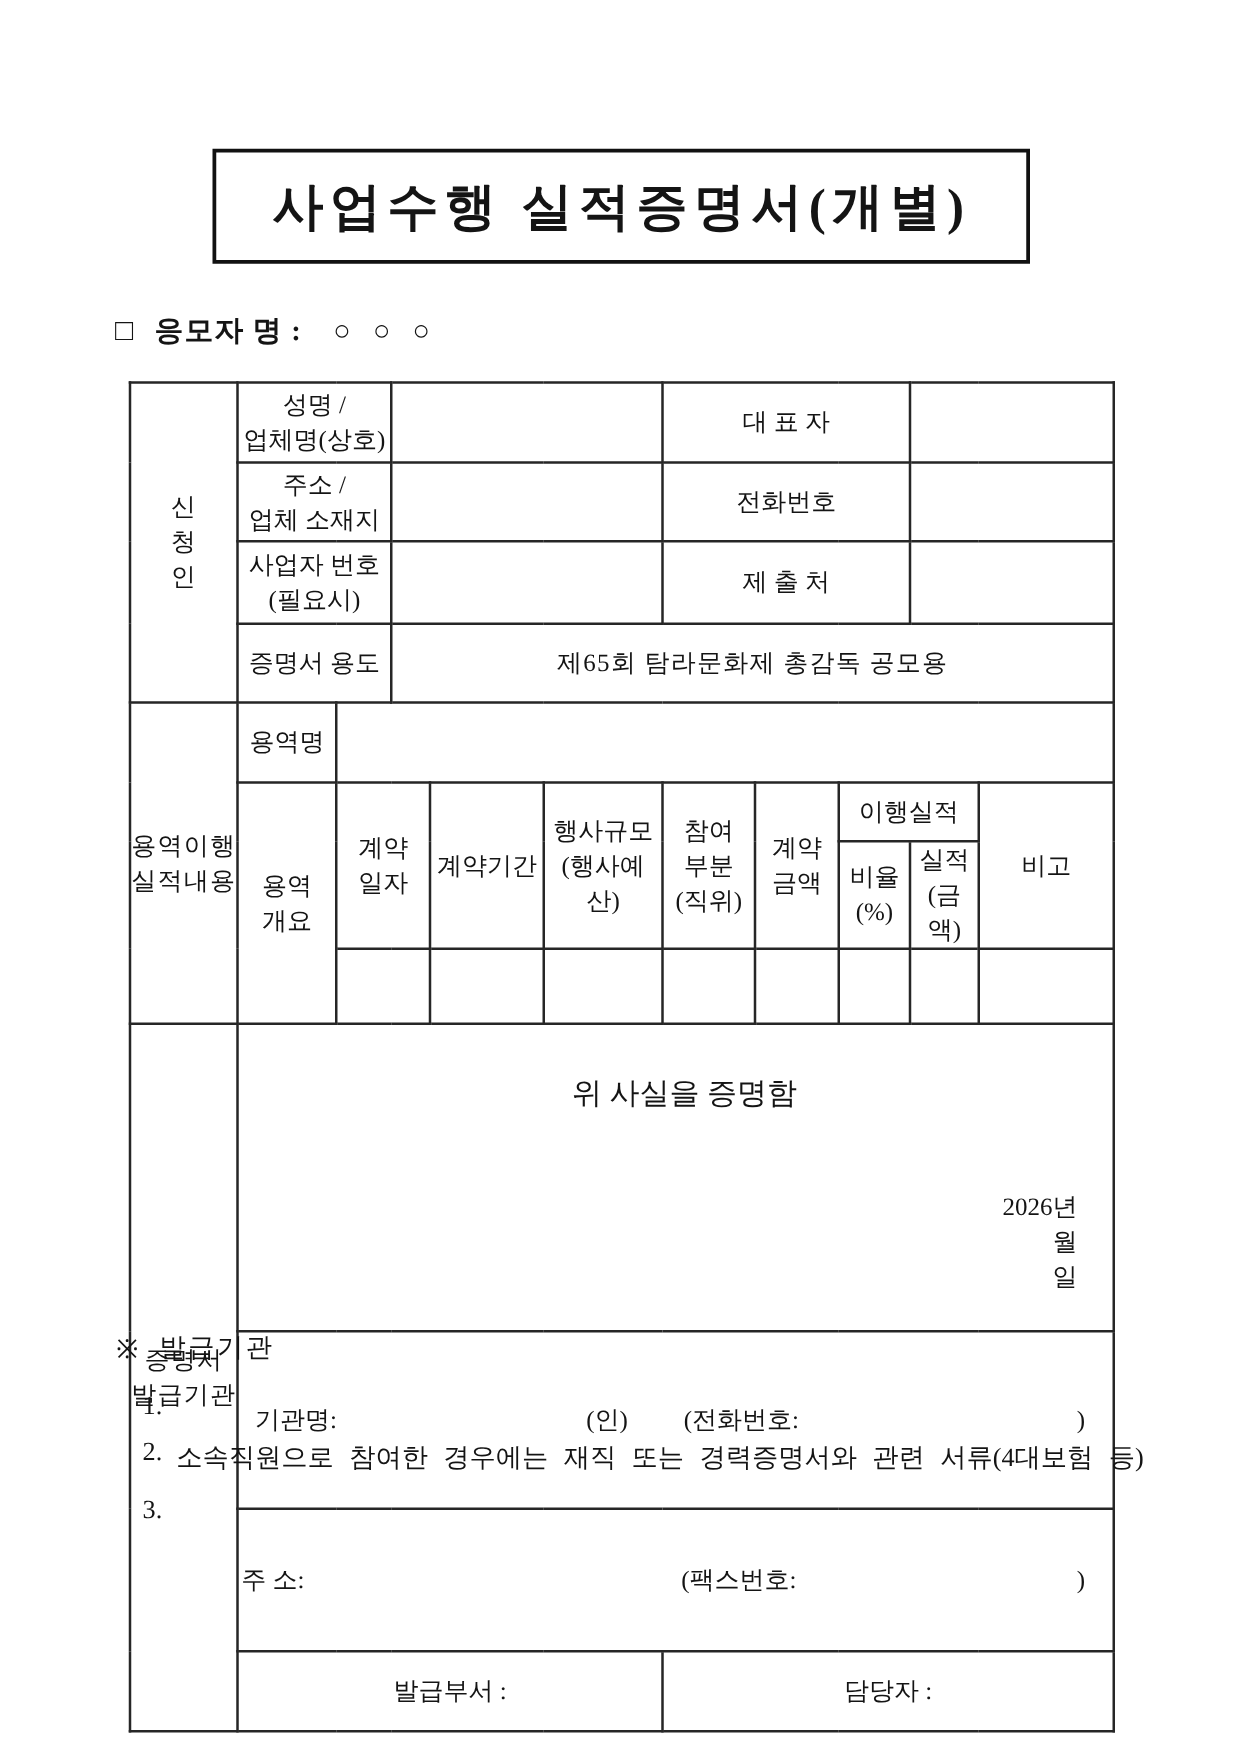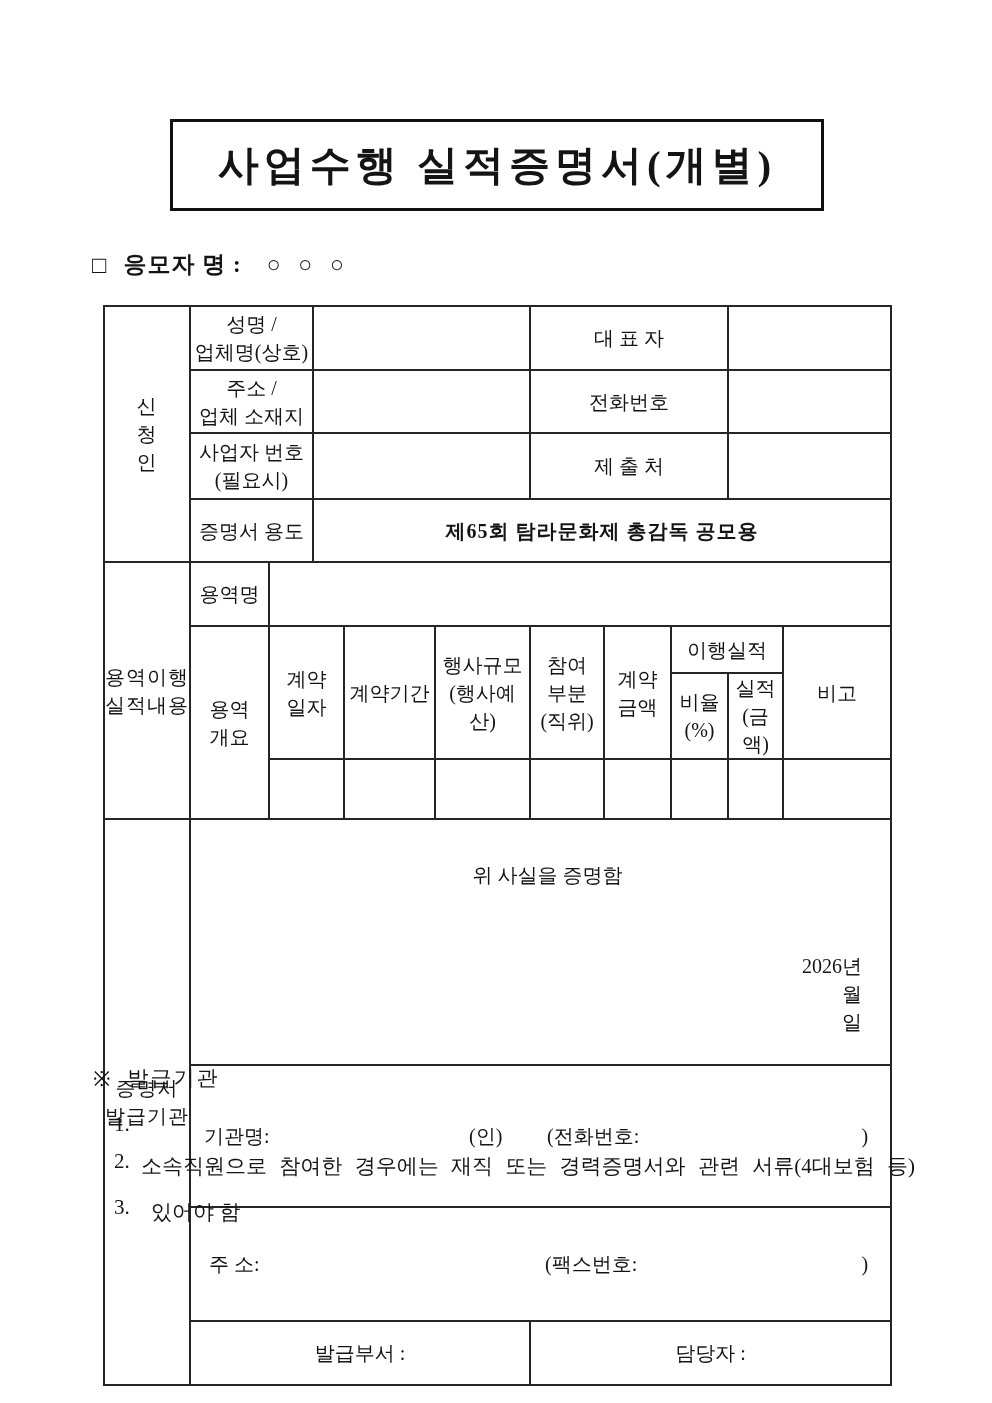--- a/index.html
+++ b/index.html
@@ -31,25 +31,25 @@
     font-size:20px;line-height:28px;white-space:pre-line;overflow:hidden;
   }
   tr.r1 td{height:62px;} tr.r2 td{height:61px;} tr.r3 td{height:64px;}
   tr.r4 td{height:61px;} tr.r5 td{height:62px;} tr.r6 td{height:45px;}
   tr.r7 td{height:63px;} tr.r8 td{height:58px;} tr.r9 td{height:81px;}
   tr.r10 td{height:58px;} tr.r11 td{height:65px;} tr.r12 td{height:62px;}
   td.sec-label{font-size:21px;line-height:33px;letter-spacing:1px;}
   td.hdr{font-size:19px;line-height:26px;margin-top:12px;}
   td.sub{font-size:18px;line-height:24px;}
   td.purpose-value{
-    text-align:left;padding-left:18px;font-weight:700;font-size:23px;letter-spacing:1px;
+    text-align:left;padding-left:18px;font-weight:400;font-size:23px;letter-spacing:1px;
   }
   td.left-cell{text-align:left;padding-left:13px;}
   td.certify-cell{text-align:left;vertical-align:top;}
-  .certify-line{margin:13px 0 0 14px;font-size:20px;text-align:center;}
+  .certify-line{margin:13px 0 0 14px;font-size:24px;text-align:center;}
   .date-line{margin-top:7px;text-align:right;padding-right:28px;font-size:20px;}
   .date-month{margin-left:68px;}
   .date-day{margin-left:84px;}
   td.rel-cell{position:relative;text-align:left;}
   .abs{position:absolute;top:50%;transform:translateY(-50%);white-space:pre;}
   
   .notes{position:absolute;left:93px;top:1064px;width:822px;font-size:21px;}
   .notes-heading{display:flex;align-items:center;margin-bottom:20px;letter-spacing:2px;}
   .notes-marker{margin-right:15px;}
   .note-item{display:flex;margin-bottom:12px;}
@@ -171,21 +171,21 @@
     <tr class="r10">
       <td colspan="10" class="rel-cell">
         <span class="abs" style="left:13px">기관명:</span>
         <span class="abs" style="left:278px">(인)</span>
         <span class="abs" style="left:356px">(전화번호:</span>
         <span class="abs" style="right:22px">)</span>
       </td>
     </tr>
     <tr class="r11">
       <td colspan="10" class="rel-cell">
-        <span class="abs" style="left:18px">주 소:</span>
+        <span class="abs" style="left:2px">주 소:</span>
         <span class="abs" style="left:354px">(팩스번호:</span>
         <span class="abs" style="right:22px">)</span>
       </td>
     </tr>
     <tr class="r12">
       <td colspan="5" class="left-cell">발급부서 :</td>
       <td colspan="5" class="left-cell">담당자 :</td>
     </tr>
   </tbody>
     </table>
@@ -202,18 +202,17 @@
     </div>
     <div class="note-item">
       <span class="note-num">2.</span>
       <span class="note-text">
         <span class="note-line1" style="display:block">소속직원으로 참여한 경우에는 재직 또는 경력증명서와 관련 서류(4대보험 등)</span>
       </span>
     </div>
     <div class="note-item">
       <span class="note-num">3.</span>
       <span class="note-text">
-        <span class="note-line2" style="display:block;padding-left:10px">있어야 함</span>
       </span>
     </div>
   </div>
 
 </div>
 
 </body></html>

